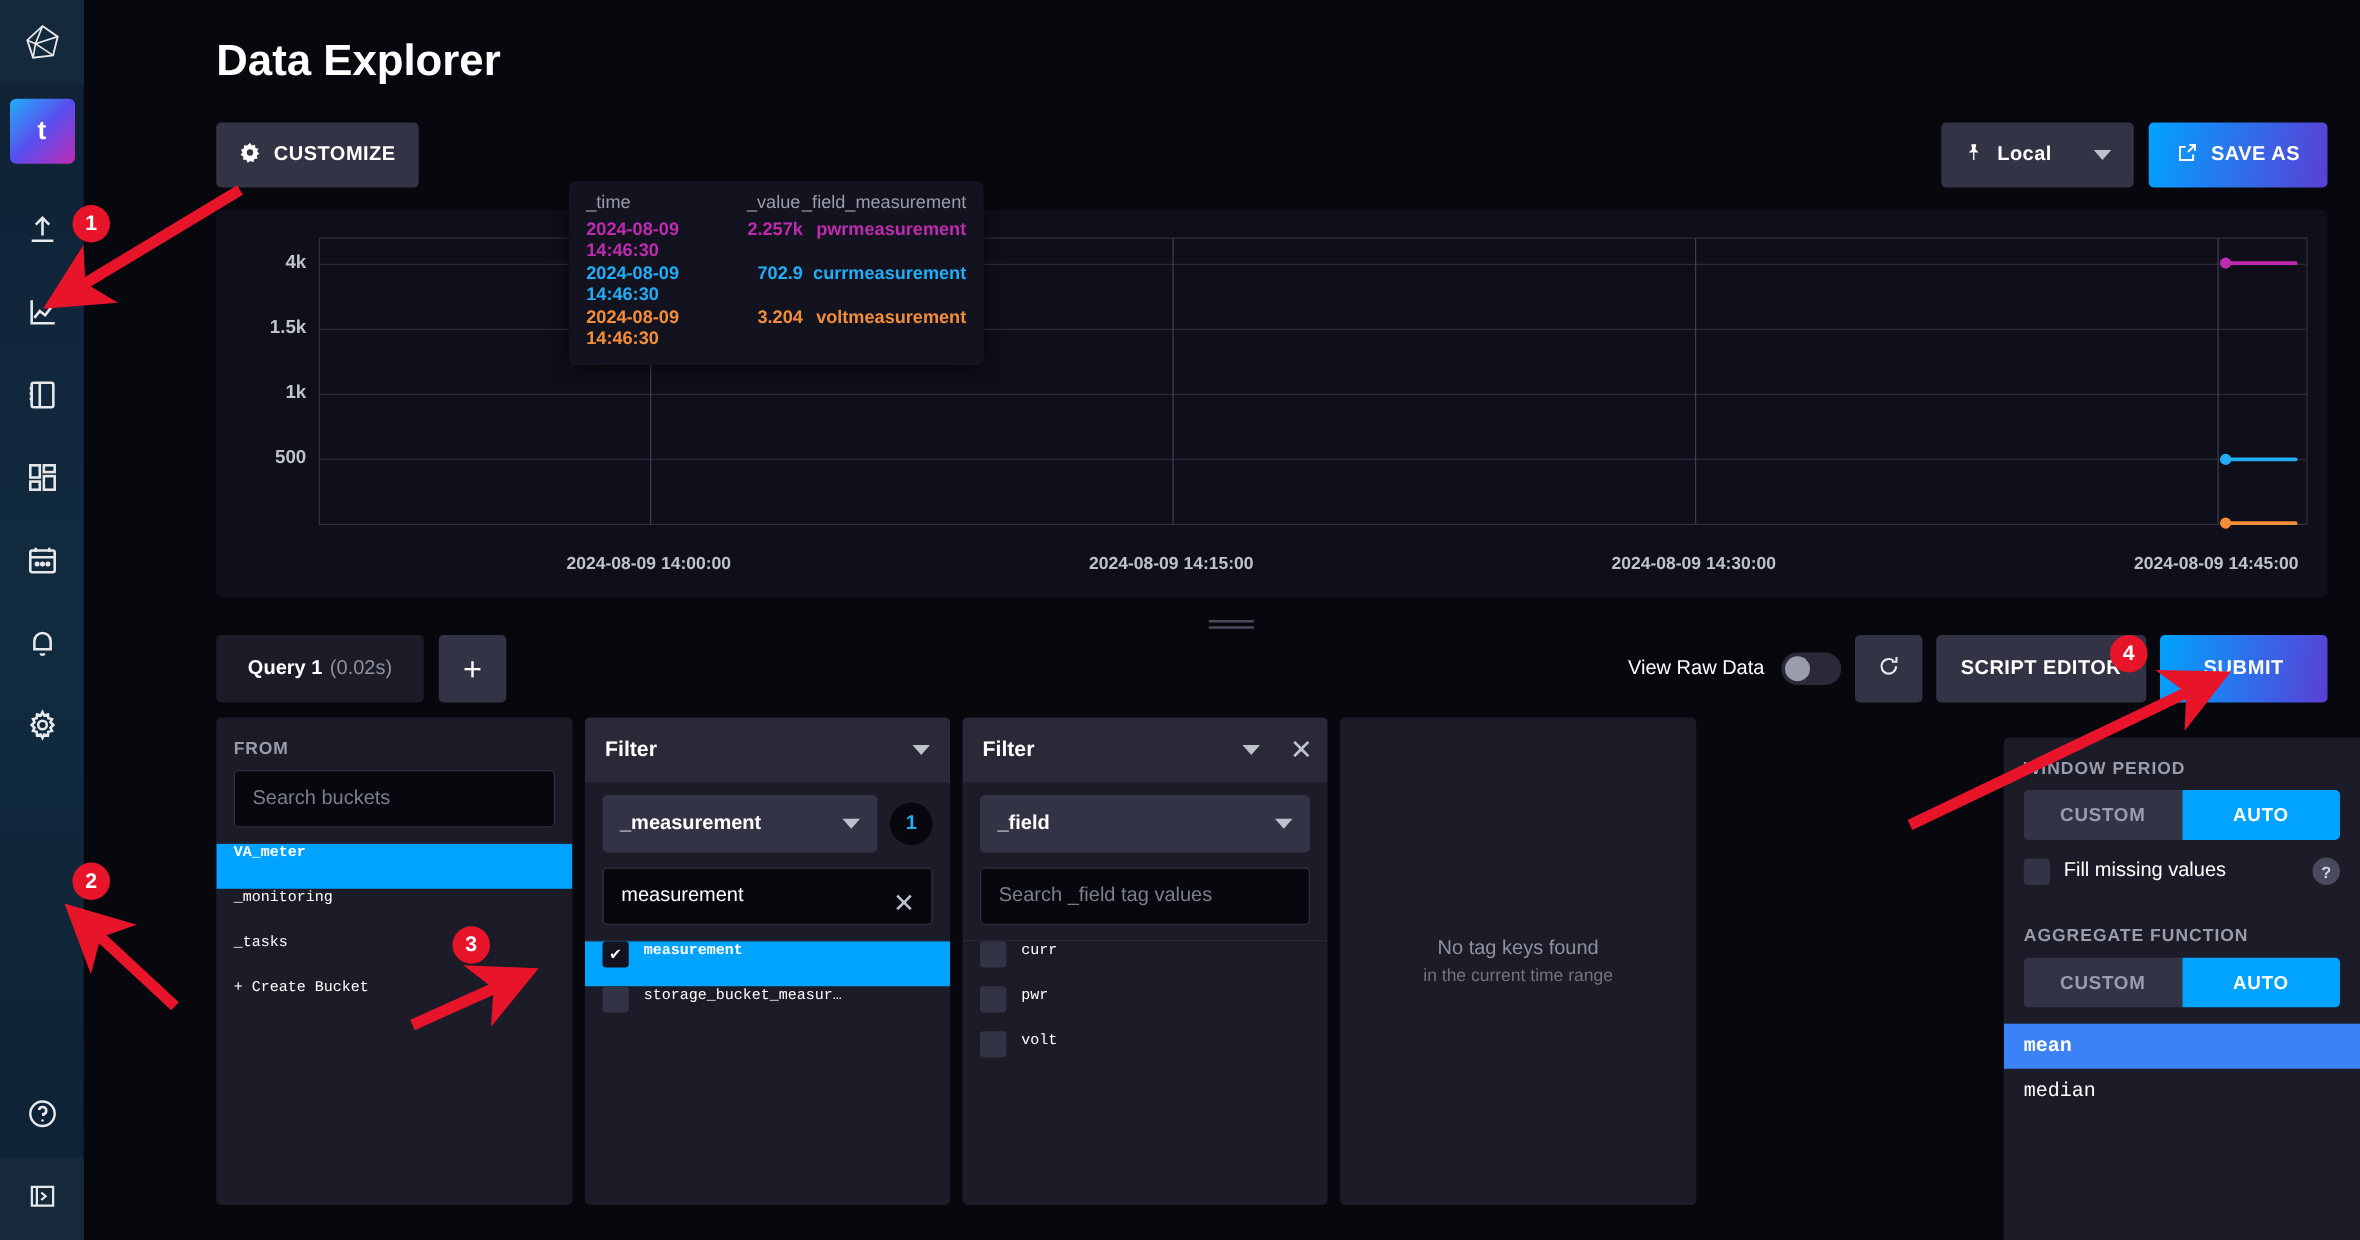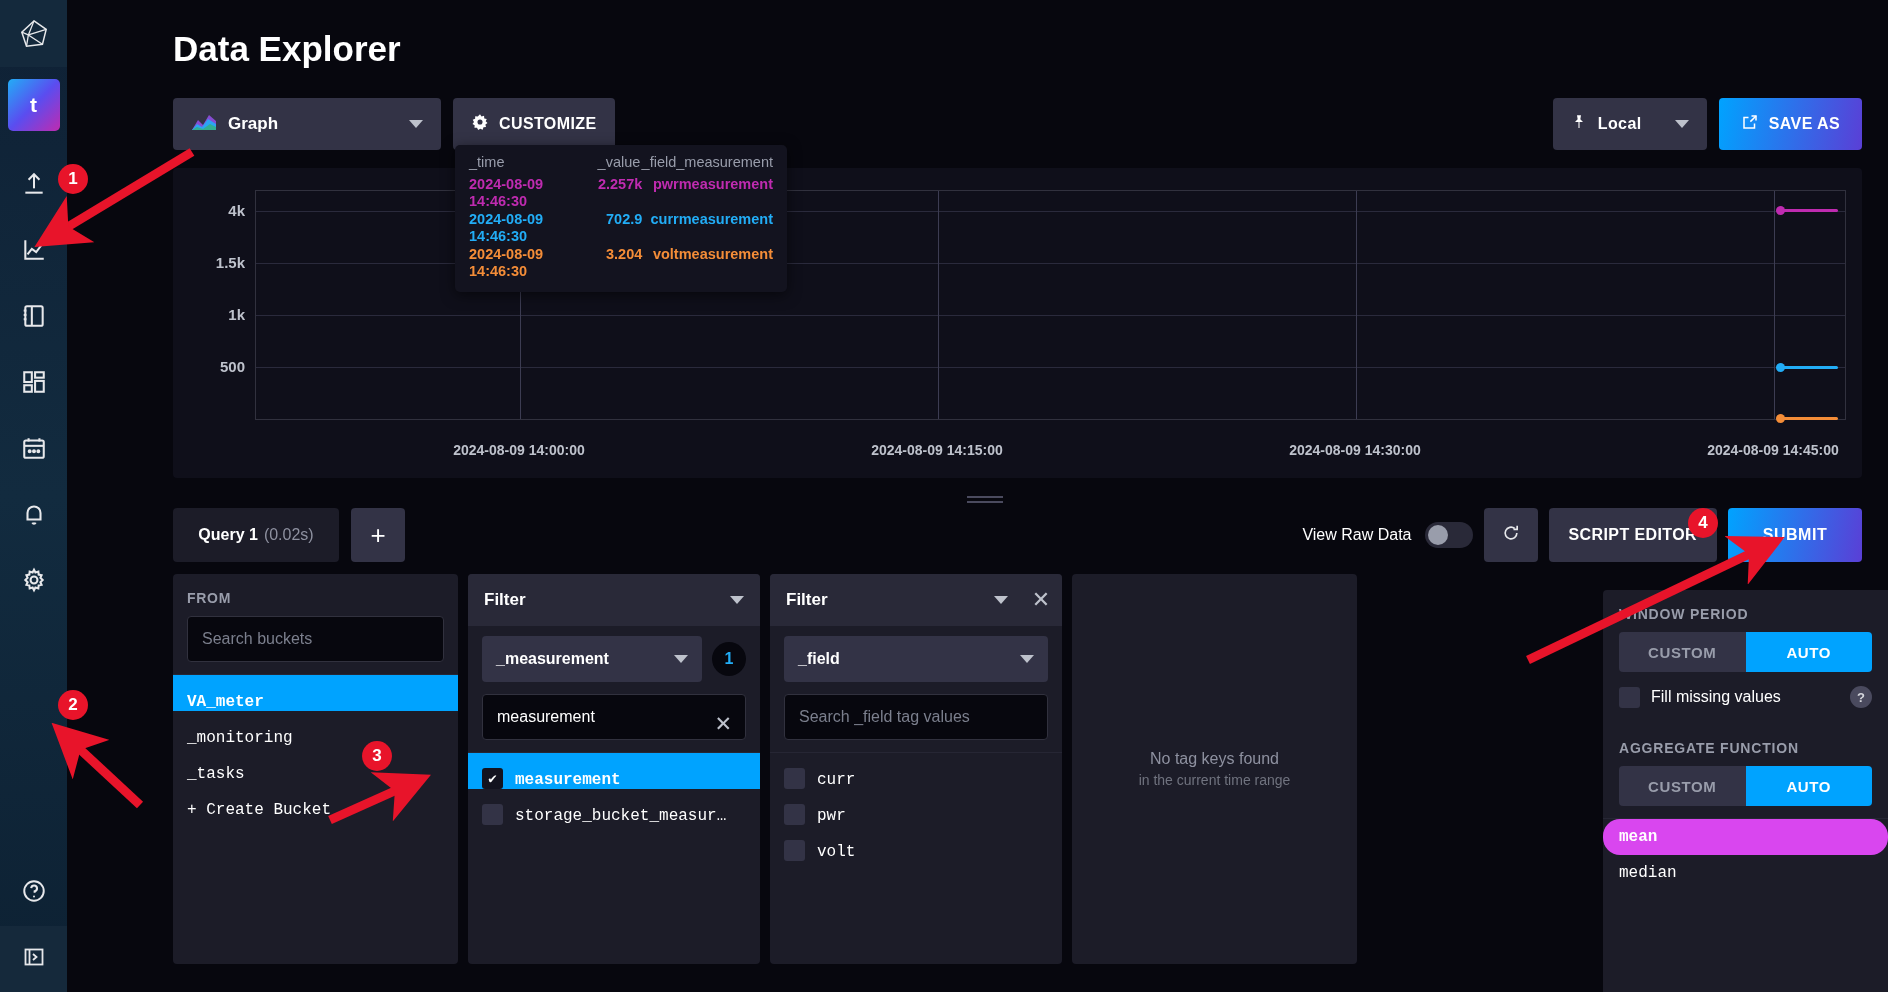--- a/index.html
+++ b/index.html
@@ -205,22 +205,22 @@
     display: flex; align-items: center; justify-content: space-between;
     padding: 0 14px; color: #fff; font-size: 16px; font-weight: 700; cursor: pointer;
   }
   .count-badge {
     width: 34px; height: 34px; border-radius: 50%; background: #07070e;
     color: #22adf6; font-size: 16px; font-weight: 700;
     display: flex; align-items: center; justify-content: center;
   }
   .list { flex: 1 1 auto; overflow: hidden; border-top: 1px solid #262634; }
   .list-item {
-    display: flex; align-items: flex-end; gap: 12px; height: 36px;
-    padding: 0 14px; color: #fff; font-size: 16px; cursor: pointer;
+    display: flex; align-items: flex-start; gap: 12px; height: 36px;
+    padding: 0 14px; color: #fff; font-size: 12px; cursor: pointer;
     font-family: "Liberation Mono", monospace;
   }
   .list-item.mono { font-family: "Liberation Mono", monospace; }
   .list-item.selected { background: #00a3ff; color: #fff; font-weight: 700; }
   .cbox {
     width: 21px; height: 21px; border-radius: 3px; background: #333346;
     flex: 0 0 21px; display: flex; align-items: center; justify-content: center;
   }
   .cbox.checked { background: #13131f; }
   .cbox.checked::after {
@@ -263,21 +263,21 @@
     margin-left: auto; width: 22px; height: 22px; border-radius: 50%;
     background: #4a4a5e; color: #d5d7dd; font-size: 13px; font-weight: 700;
     display: flex; align-items: center; justify-content: center; cursor: pointer;
   }
   .agg-list { margin-top: 12px; border-top: 1px solid #262634; }
   .agg-item {
     height: 36px; display: flex; align-items: center; padding: 0 16px;
     color: #fff; font-size: 16px; font-family: "Liberation Mono", monospace;
     cursor: pointer;
   }
-  .agg-item.selected { background: #d946ef; font-weight: 700; border-radius: 17px; }
+  .agg-item.selected { background: #3b82f6; font-weight: 700; }
 
   
   .anno-badge {
     position: absolute; width: 30px; height: 30px; border-radius: 50%;
     background: #e8142a; color: #fff; font-size: 17px; font-weight: 700;
     display: flex; align-items: center; justify-content: center; z-index: 60;
   }
   svg.arrows { position: absolute; inset: 0; width: 1888px; height: 992px; pointer-events: none; z-index: 55; }
 </style>
 </head>
@@ -386,33 +386,20 @@
     </div>
   </div>
 
   <div class="main">
 
     <div class="title-row">
       <h1>Data Explorer</h1>
     </div>
 
     <div class="toolbar">
-      <div class="btn dropdown-graph">
-        <span class="dd-left">
-          <span>
-            <svg width="26" height="20" viewBox="0 0 26 20">
-              <path d="M1 18 L7 8 L12 13 L18 3 L25 9 L25 18 Z" fill="#8f4fe0" opacity=".9"></path>
-              <path d="M1 18 L6 12 L11 15 L17 7 L25 12 L25 18 Z" fill="#22adf6" opacity=".9"></path>
-              <path d="M1 18 L6 15 L12 17 L19 12 L25 15 L25 18 Z" fill="#32b08c" opacity=".95"></path>
-            </svg>
-          </span>
-          <span>Graph</span>
-        </span>
-        <span class="caret"></span>
-      </div>
 
       <div class="btn">
         <span>
           <svg width="18" height="18" viewBox="0 0 24 24" fill="#fff">
             <path d="M12 1.6 L14 4.6 L17.4 3.8 L17.7 7.3 L21 8 L19.6 11 L22 13.4 L19.2 15.3 L20 18.6 L16.6 19 L15.6 22.3 L12.4 21 L9.6 22.8 L8 19.8 L4.6 19.7 L4.9 16.3 L2 14.6 L4 12 L2.3 9 L5.5 7.6 L5.6 4.2 L9 4.6 Z"></path>
             <circle cx="12" cy="12" r="3.4" fill="#333346"></circle>
           </svg>
         </span>
         <span>CUSTOMIZE</span>
       </div>

